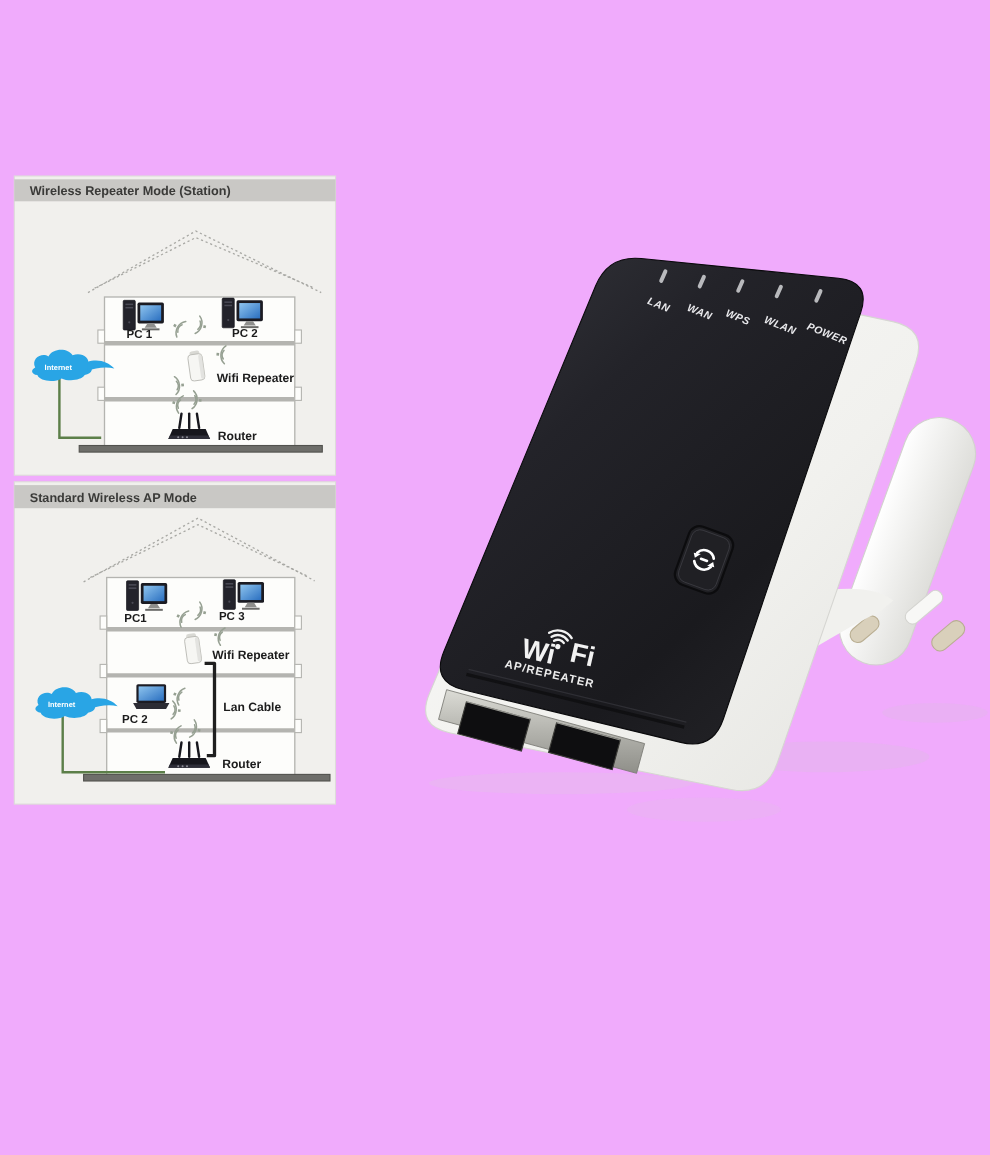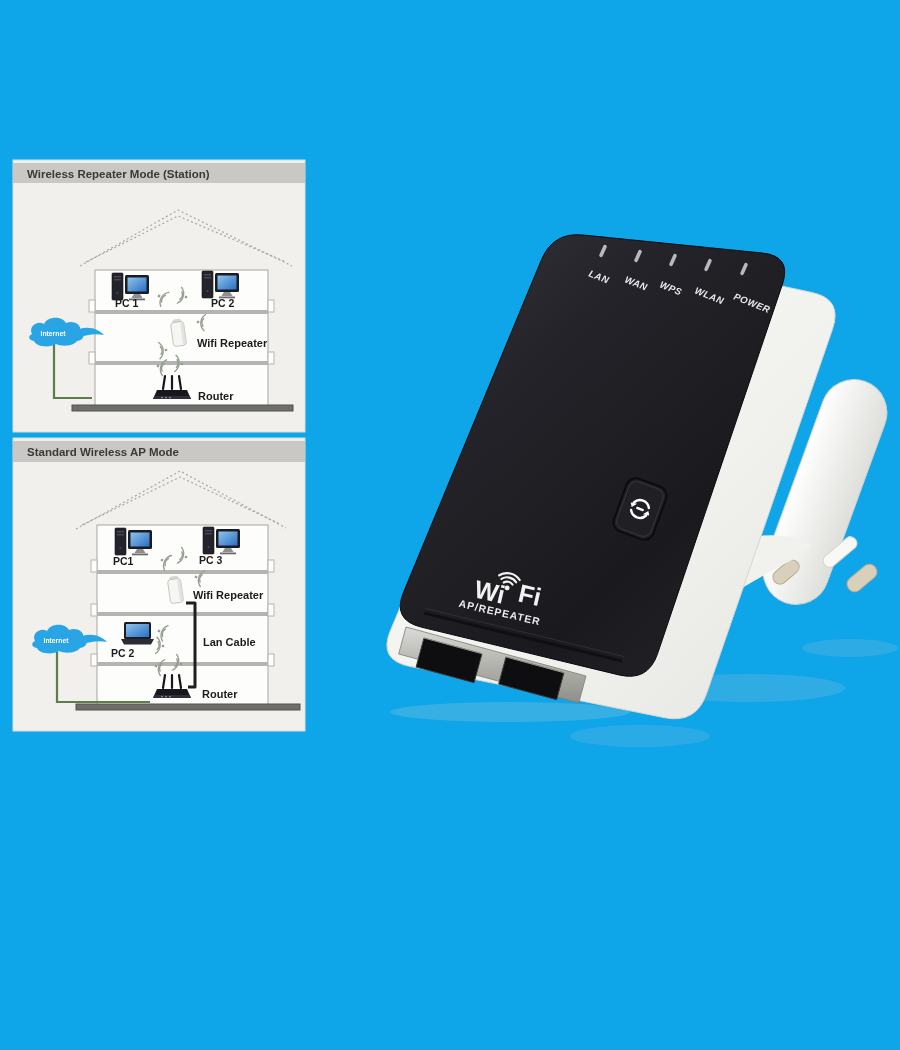--- a/index.html
+++ b/index.html
@@ -1,16 +1,16 @@
 <!DOCTYPE html>
 <html><head>
 <meta charset="utf-8">
 <style>
   html,body{margin:0;padding:0;background:#ffffff;}
-  #stage{position:relative;width:900px;height:1050px;background:#0ea5e9;overflow:hidden;
+  #stage{position:relative;width:900px;height:1050px;background:#f0abfc;overflow:hidden;
          font-family:"Liberation Sans",sans-serif;}
   svg{position:absolute;left:0;top:0;}
   text{font-family:"Liberation Sans",sans-serif;}
   .hdr  {font-size:11.5px;font-weight:bold;fill:#3a3a38;}
   .lbl  {font-size:10.5px;font-weight:bold;fill:#1c1c1c;}
   .lbl2 {font-size:11px;font-weight:bold;fill:#1c1c1c;}
   .cloudtxt{font-size:6.8px;font-weight:bold;fill:#ffffff;}
   .led  {font-size:9.5px;font-weight:bold;font-style:italic;fill:#e9e9ec;letter-spacing:.5px;}
   .logo-big{font-size:25px;font-weight:bold;fill:#f2f2f2;}
   .logo-sub{font-size:10.3px;font-weight:bold;fill:#ededed;letter-spacing:1px;}

